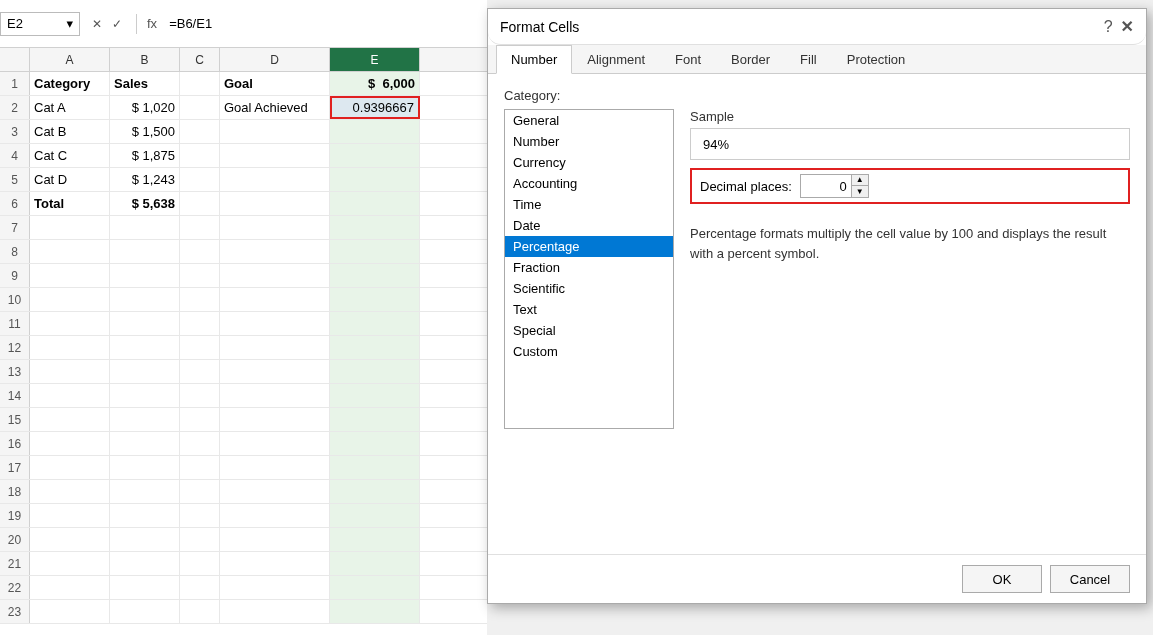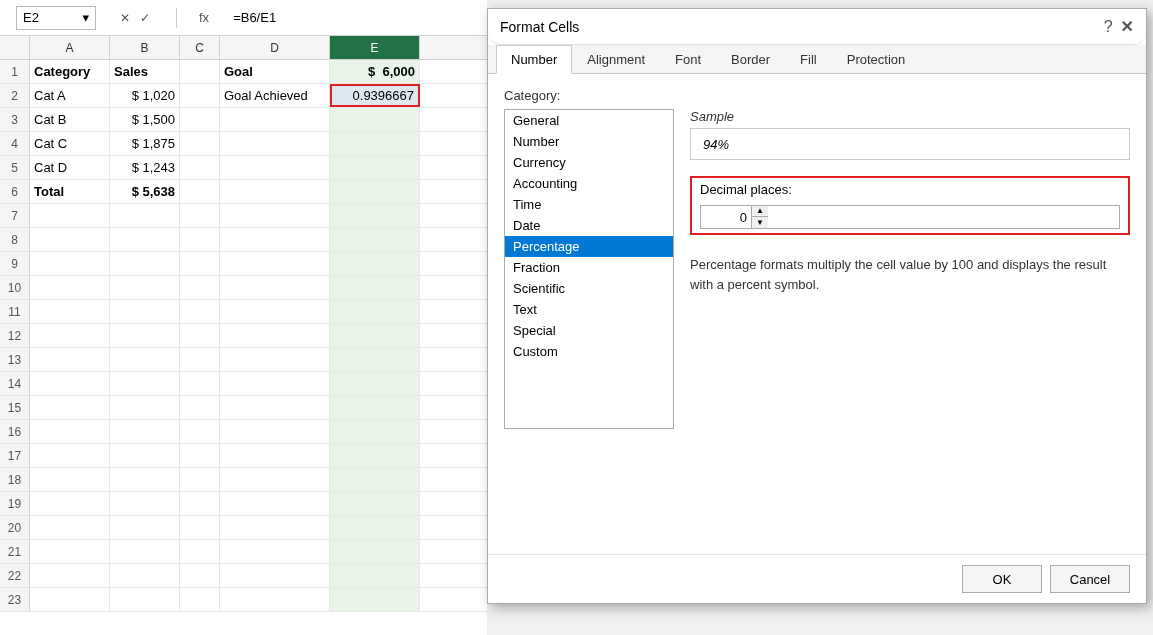--- a/index.html
+++ b/index.html
@@ -16,25 +16,25 @@
       top: 0; left: 0;
       width: 487px;
       height: 635px;
       background: white;
     }
 
     
     .formula-bar {
       display: flex;
       align-items: center;
-      height: 36px;
+      height: 48px;
       background: white;
       border-bottom: 1px solid #d0d0d0;
-      padding: 0 16px;
-      gap: 16px;
+      padding: 0 0;
+      gap: 4px;
     }
     .cell-ref-box {
       width: 80px;
       height: 24px;
       border: 1px solid #bbb;
       padding: 2px 6px;
       font-size: 13px;
       display: flex;
       align-items: center;
       justify-content: space-between;
@@ -253,46 +253,45 @@
       background: #0078d4;
       color: white;
     }
 
     
     .right-panel {
       flex: 1;
     }
 
     .sample-section {
-      margin-bottom: 16px;
-      font-style: italic;
+      margin-bottom: 8px;
     }
     .sample-label {
       font-size: 13px;
       color: #333;
       margin-bottom: 4px;
     }
     .sample-box {
       border: 1px solid #ccc;
       padding: 6px 12px;
       font-size: 13px;
       min-height: 32px;
       display: flex;
       align-items: center;
       background: white;
     }
 
     .decimal-row {
       display: flex;
+      align-items: center;
       gap: 8px;
       margin-bottom: 12px;
       border: 2px solid #e02020;
       padding: 4px 8px;
       background: white;
-      flex-direction: column;
     }
     .decimal-label {
       font-size: 13px;
       color: #000;
     }
     .decimal-input-container {
       display: flex;
       border: 1px solid #aaa;
       height: 24px;
     }

